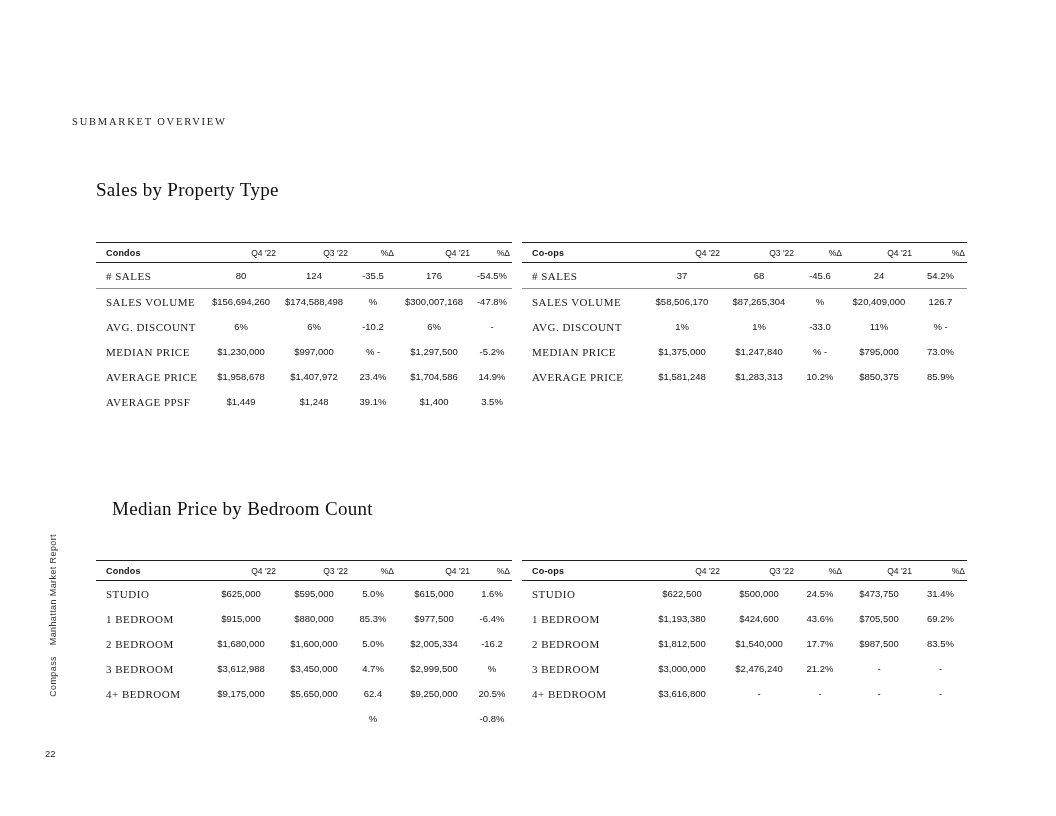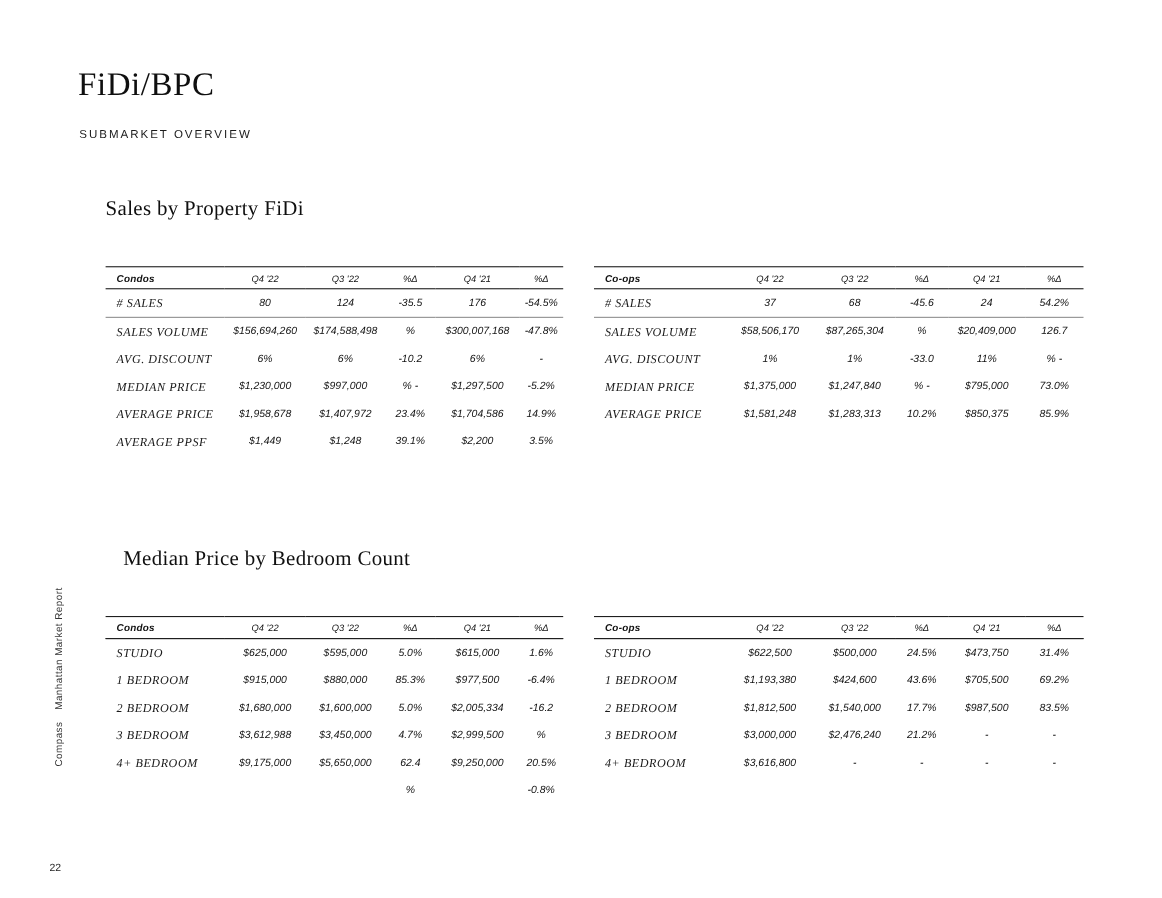--- a/index.html
+++ b/index.html
@@ -3,68 +3,67 @@
 <meta charset="utf-8">
 <style>
   html,body{margin:0;padding:0;background:#ffffff;}
   .page{position:relative;width:1056px;height:816px;background:#ffffff;
         font-family:"Liberation Sans",sans-serif;color:#161616;overflow:hidden;}
 
   h1.title{position:absolute;left:71px;top:60px;margin:0;
         font-family:"Liberation Serif",serif;font-weight:400;font-size:30px;
         letter-spacing:0.5px;color:#0f0f0f;}
   .subtitle{position:absolute;left:72px;top:116px;
-        font-family:Liberation Sans, sans-serif;font-size:10.5px;
+        font-family:Liberation Serif, serif;font-size:10.5px;
         letter-spacing:1.8px;color:#1b1b1b;}
 
   .section-heading{position:absolute;margin:0;font-family:"Liberation Serif",serif;
         font-weight:400;font-size:19px;letter-spacing:0.3px;color:#0f0f0f;}
   #sales-heading{left:96px;top:179px;}
   #bedroom-heading{left:96px;top:498px;margin-left:16px;}
 
-  .tables-row{position:absolute;display:flex;gap:28px;align-items:flex-start;font-style:italic;}
+  .tables-row{position:absolute;display:flex;gap:10px;align-items:flex-start;}
   #sales-tables{left:96px;top:242px;}
   #bedroom-tables{left:96px;top:560px;}
 
   table{border-collapse:collapse;table-layout:fixed;}
   .table-left{width:416px;}
   .table-right{width:445px;}
   .cl0{width:108px}.cl1{width:74px}.cl2{width:72px}.cl3{width:46px}.cl4{width:76px}.cl5{width:40px}
   .cr0{width:120px}.cr1{width:80px}.cr2{width:74px}.cr3{width:48px}.cr4{width:70px}.cr5{width:53px}
 
   thead th{border-top:1px solid #1f1f1f;border-bottom:1px solid #1f1f1f;
-        height:19px;font-size:8.5px;font-weight:400;text-align:center;
+        height:19px;font-size:8.5px;font-weight:400;text-align:right;
         padding:0 2px;color:#111;}
   thead th.label-col{text-align:left;font-weight:700;font-size:9px;
         padding-left:10px;letter-spacing:0.2px;}
   tbody td{height:25px;padding:0 2px;font-size:9.5px;text-align:center;
         vertical-align:middle;color:#121212;white-space:nowrap;overflow:hidden;}
   tbody td.row-label{font-family:"Liberation Serif",serif;font-size:11px;
         letter-spacing:0.5px;text-align:left;padding-left:10px;color:#1a1a1a;}
   table.rule-first tbody tr:first-child td{border-bottom:1px solid #8f8f8f;}
 
   .v-text{position:absolute;writing-mode:vertical-rl;transform:rotate(180deg);
         font-size:9px;color:#333;letter-spacing:0.4px;}
   #sidebar-report{left:48px;top:534px;}
   #sidebar-brand{left:48px;top:656px;}
-  .page-number{position:absolute;left:45px;top:748px;font-size:9.5px;color:#222;margin-top:36px;}
+  .page-number{position:absolute;left:45px;top:748px;font-size:9.5px;color:#222;}
 </style>
 </head>
 <body>
 
 <div class="page">
 
   <span class="v-text" id="sidebar-report">Manhattan Market Report</span>
   <span class="v-text" id="sidebar-brand">Compass</span>
   <div class="page-number">22</div>
 
-  <h1 class="title">FiDi/BPC</h1>
   <div class="subtitle">SUBMARKET OVERVIEW</div>
 
-  <h2 class="section-heading" id="sales-heading">Sales by Property FiDi</h2>
+  <h2 class="section-heading" id="sales-heading">Sales by Property Type</h2>
 
   <div class="tables-row" id="sales-tables">
 
     <table class="table-left rule-first">
       <colgroup>
           <col class="cl0">
           <col class="cl1">
           <col class="cl2">
           <col class="cl3">
           <col class="cl4">
@@ -119,21 +118,21 @@
             <td class="cell">$1,407,972</td>
             <td class="cell">23.4%</td>
             <td class="cell">$1,704,586</td>
             <td class="cell">14.9%</td>
           </tr>
           <tr>
             <td class="row-label">AVERAGE PPSF</td>
             <td class="cell">$1,449</td>
             <td class="cell">$1,248</td>
             <td class="cell">39.1%</td>
-            <td class="cell">$2,200</td>
+            <td class="cell">$1,400</td>
             <td class="cell">3.5%</td>
           </tr>
         </tbody>
     </table>
 
     <table class="table-right rule-first">
       <colgroup>
           <col class="cr0">
           <col class="cr1">
           <col class="cr2">

